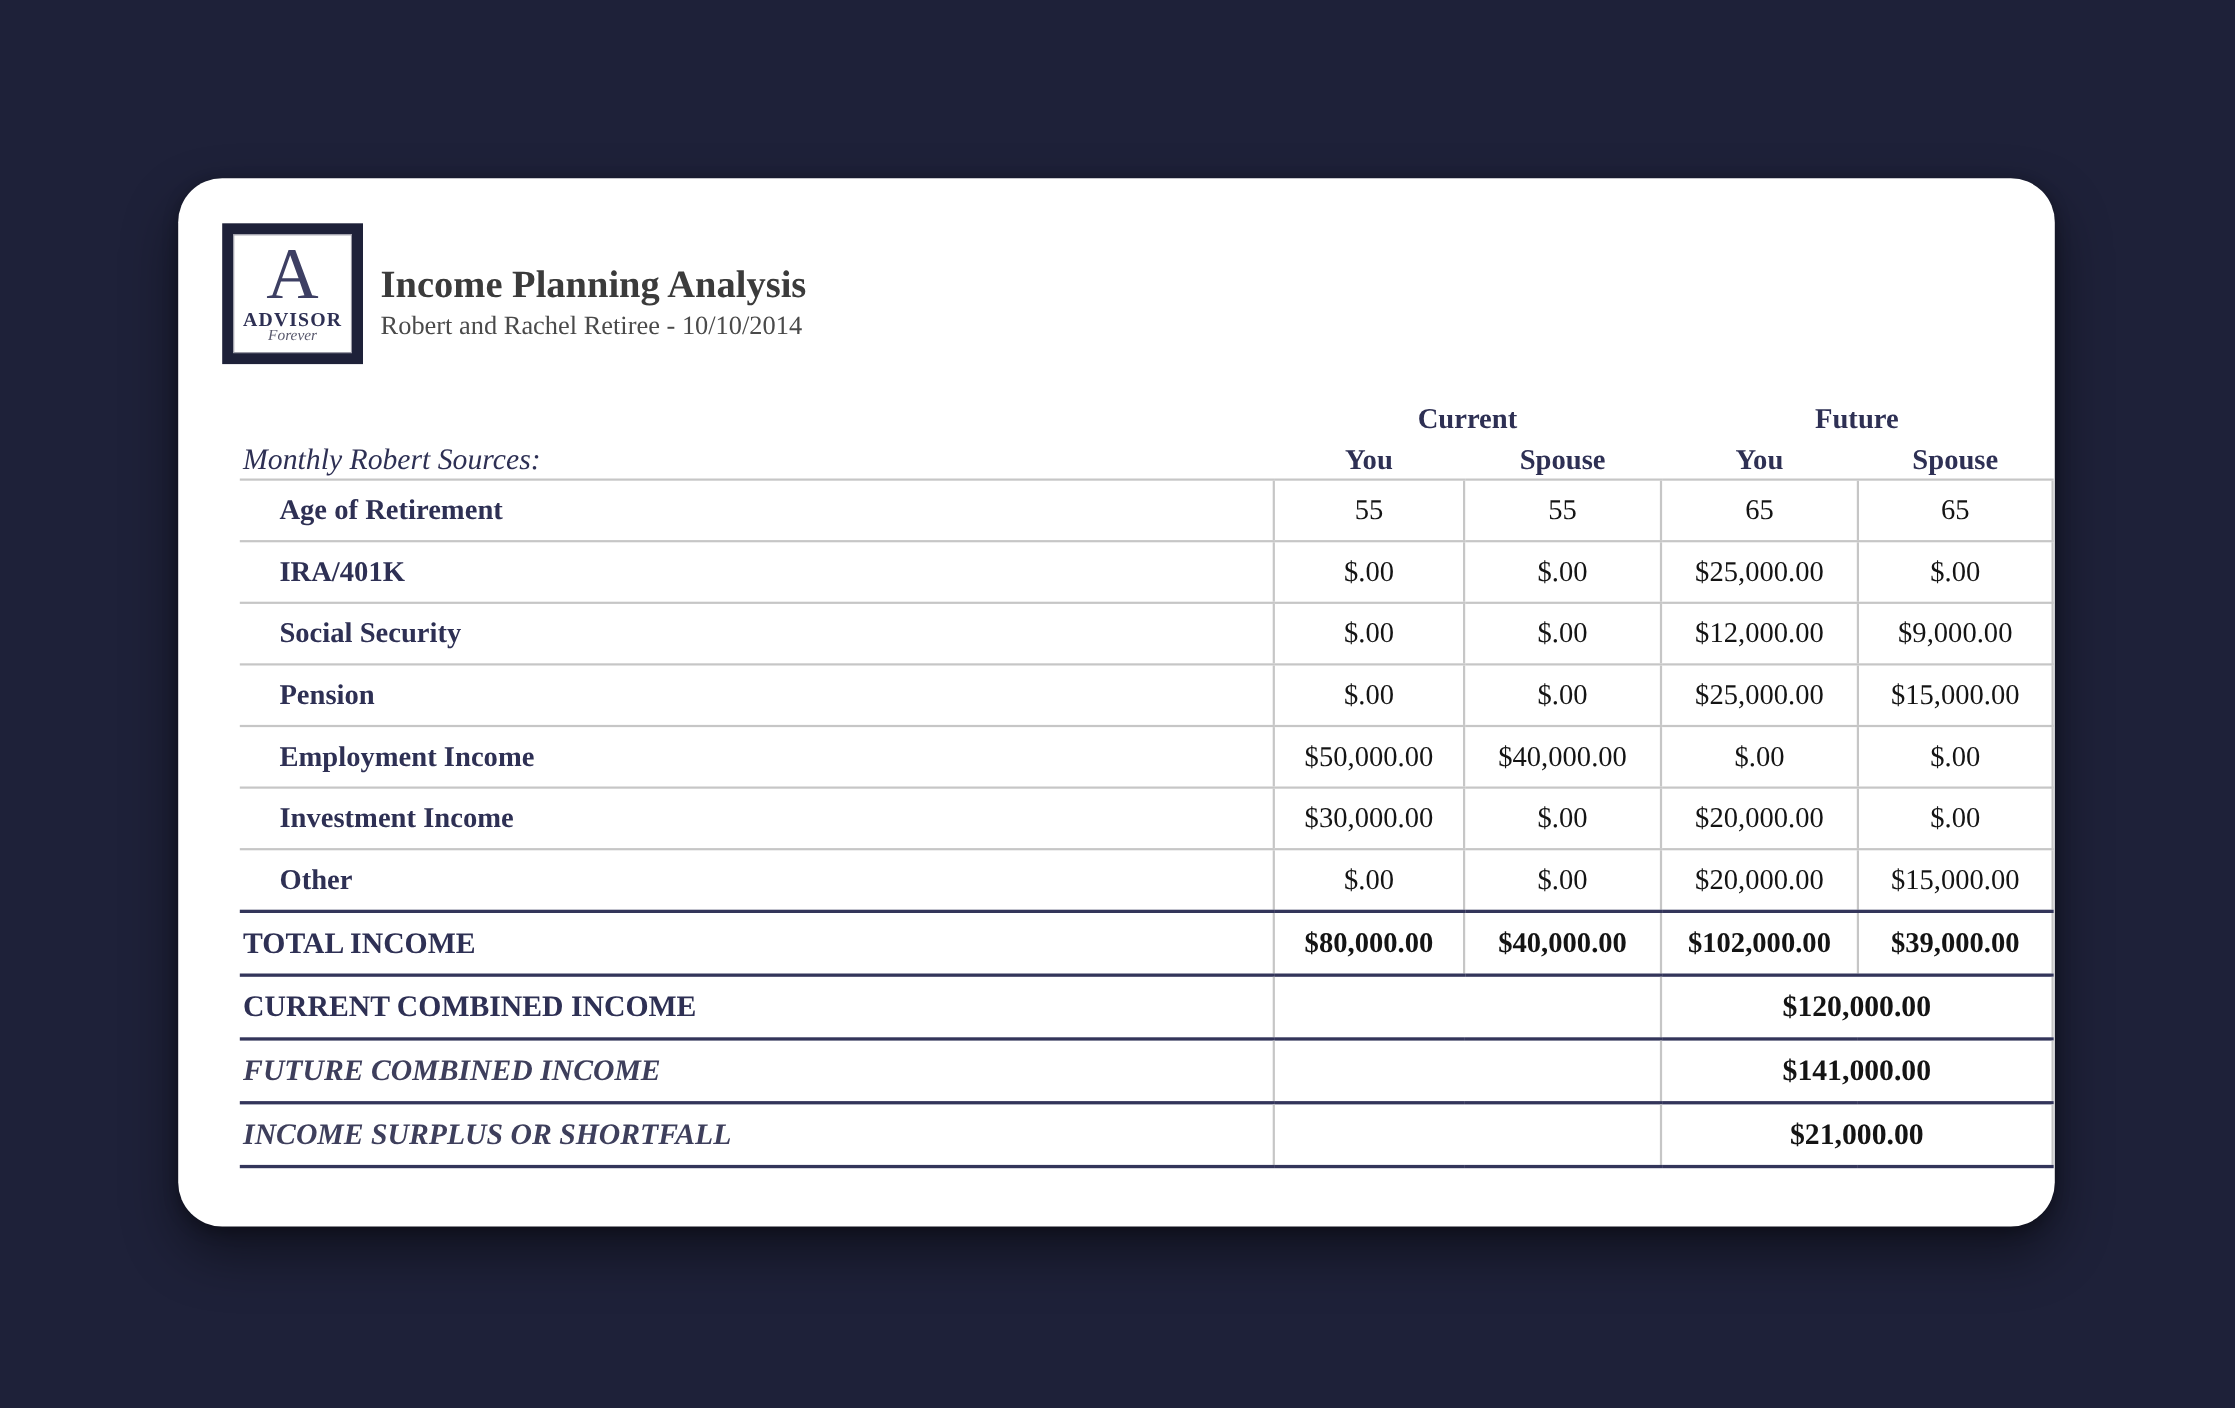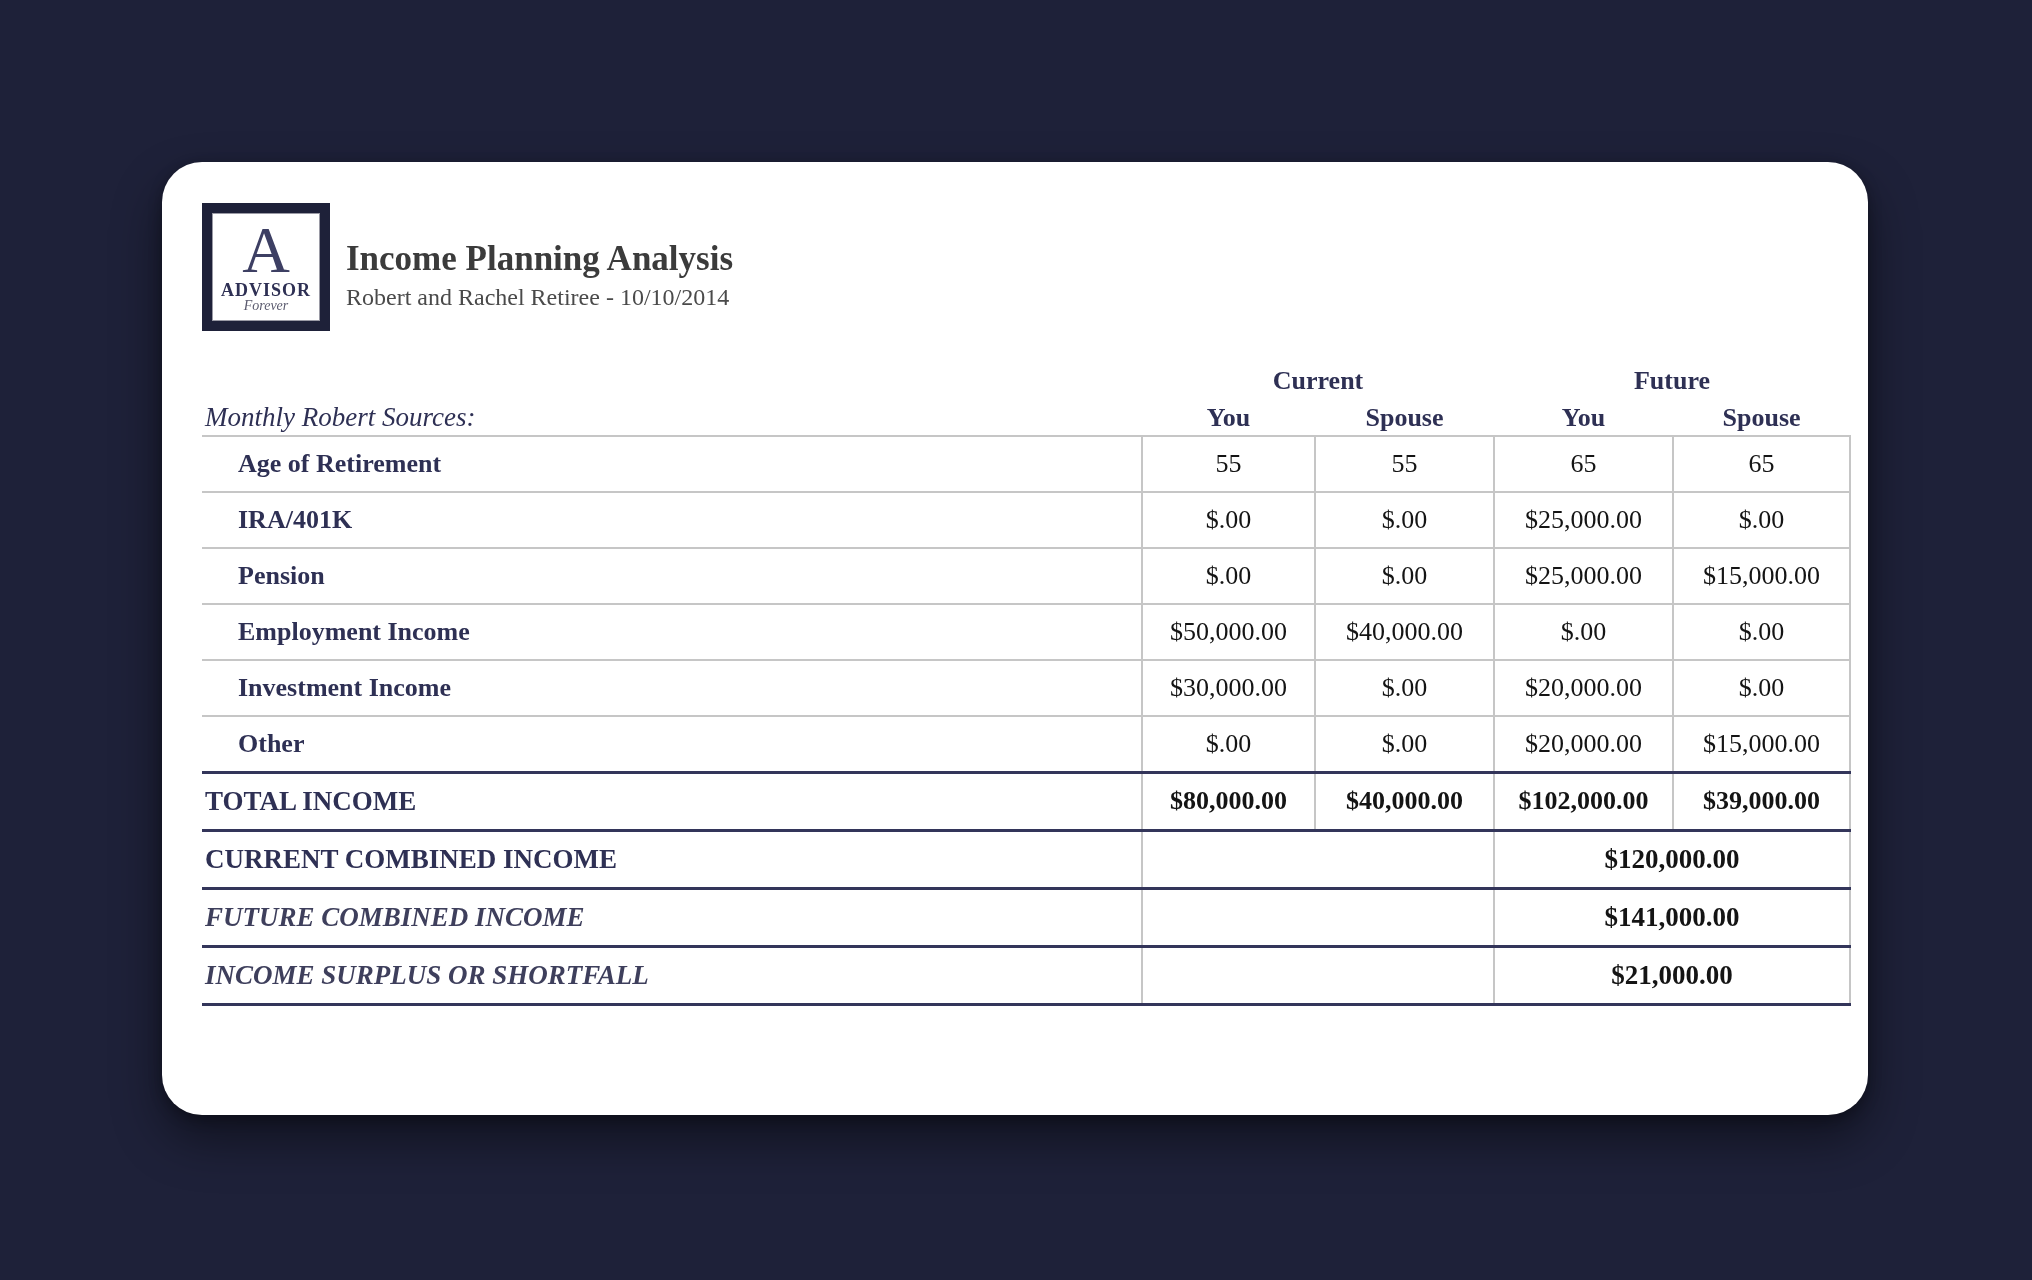--- a/index.html
+++ b/index.html
@@ -57,21 +57,21 @@
   .title{
     font-size:35px;font-weight:bold;color:var(--title-ink);
     line-height:1.1;
   }
   .subtitle{
     font-size:24px;color:var(--subtitle-ink);
     line-height:1.15;margin-top:5px;
   }
   
   table.tbl{
-    position:absolute;left:40px;top:200px;
+    position:absolute;left:56px;top:200px;
     width:1648px;
     border-collapse:collapse;table-layout:fixed;
   }
   .tbl td{vertical-align:middle;}
   tr.grp td{height:38px;}
   tr.sub td{height:36px;border-bottom:2px solid var(--line-gray);}
   .grp-h,.sub-h{
     text-align:center;font-weight:bold;font-size:26px;color:var(--navy);
   }
   .section-label{
@@ -156,20 +156,27 @@
     </tr>
 
     <tr class="body-row">
       <td class="lbl">IRA/401K</td>
       <td class="val">$.00</td>
       <td class="val">$.00</td>
       <td class="val">$25,000.00</td>
       <td class="val last">$.00</td>
     </tr>
 
+    <tr class="body-row">
+      <td class="lbl">Social Security</td>
+      <td class="val">$.00</td>
+      <td class="val">$.00</td>
+      <td class="val">$12,000.00</td>
+      <td class="val last">$9,000.00</td>
+    </tr>
 
     <tr class="body-row">
       <td class="lbl">Pension</td>
       <td class="val">$.00</td>
       <td class="val">$.00</td>
       <td class="val">$25,000.00</td>
       <td class="val last">$15,000.00</td>
     </tr>
 
     <tr class="body-row">

